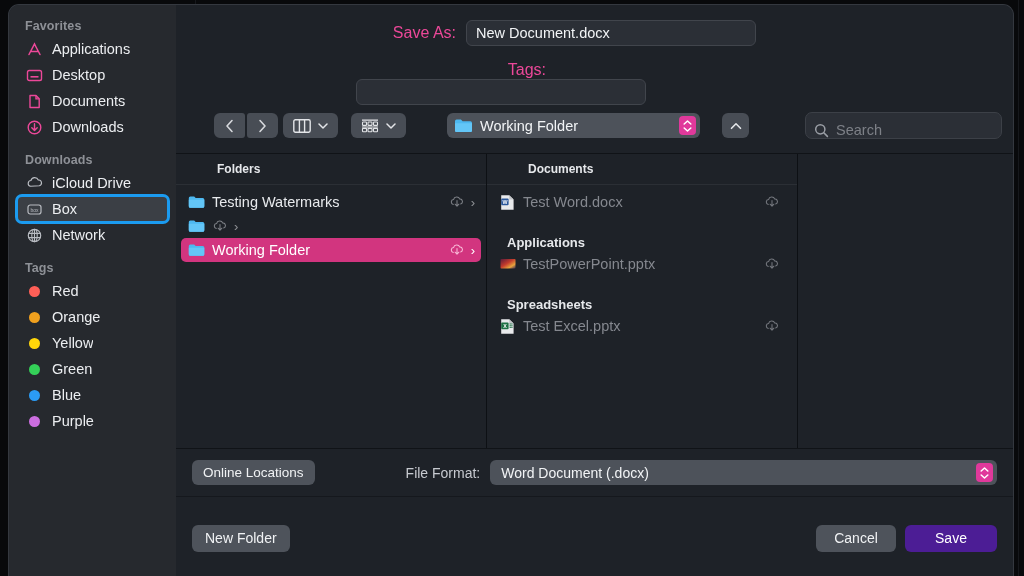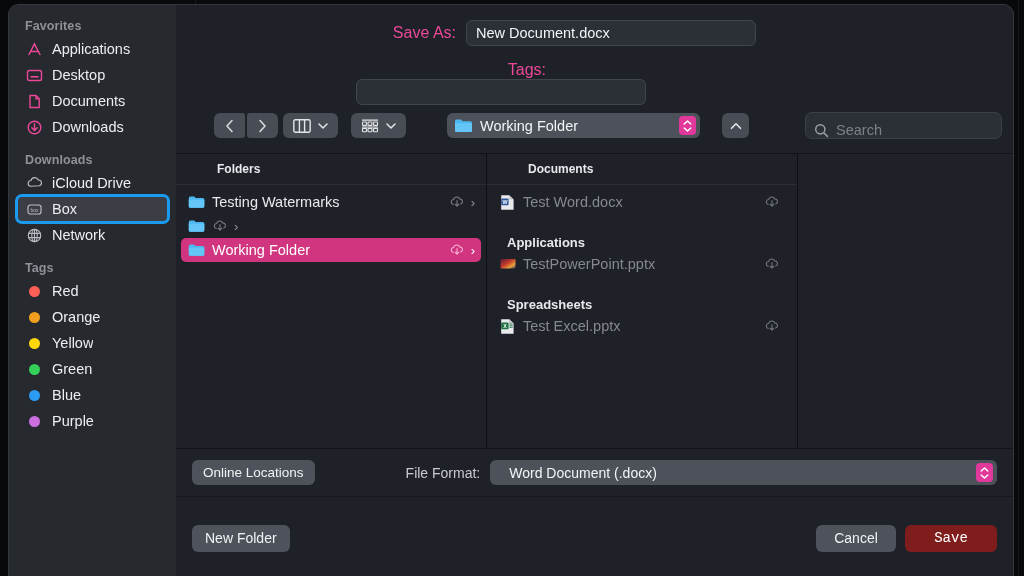--- a/index.html
+++ b/index.html
@@ -261,38 +261,38 @@
     padding-left: 42px;
   }
   .format-popup {
     position: relative;
     flex: 1;
     margin-right: 16px;
     height: 25px;
     background: #4d525a;
     border-radius: 6px;
     display: flex; align-items: center;
-    padding-left: 19px;
+    padding-left: 11px;
     color: #f2f4f6;
     font-size: 14px;
     box-sizing: border-box;
   }
   .action-bar {
     position: absolute; left: 0; right: 0; top: 491px; bottom: 0;
     display: flex; align-items: center;
   }
   .btn {
     height: 27px;
     border-radius: 6px;
     display: flex; align-items: center; justify-content: center;
     font-size: 14px;
     box-sizing: border-box;
   }
   .btn.gray { background: #4e535b; color: #f0f2f4; }
-  .btn.pink { background: #7f1d1d; color: #ffffff; font-family: Liberation Mono, monospace; }
+  .btn.pink { background: #4c1d95; color: #ffffff; }
 </style>
 </head>
 <body>
 
 <div id="root">
 
   <div class="backdrop-seam" style="left:195px"></div>
   <div class="backdrop-seam" style="left:1018px"></div>
 
   <div class="window">

